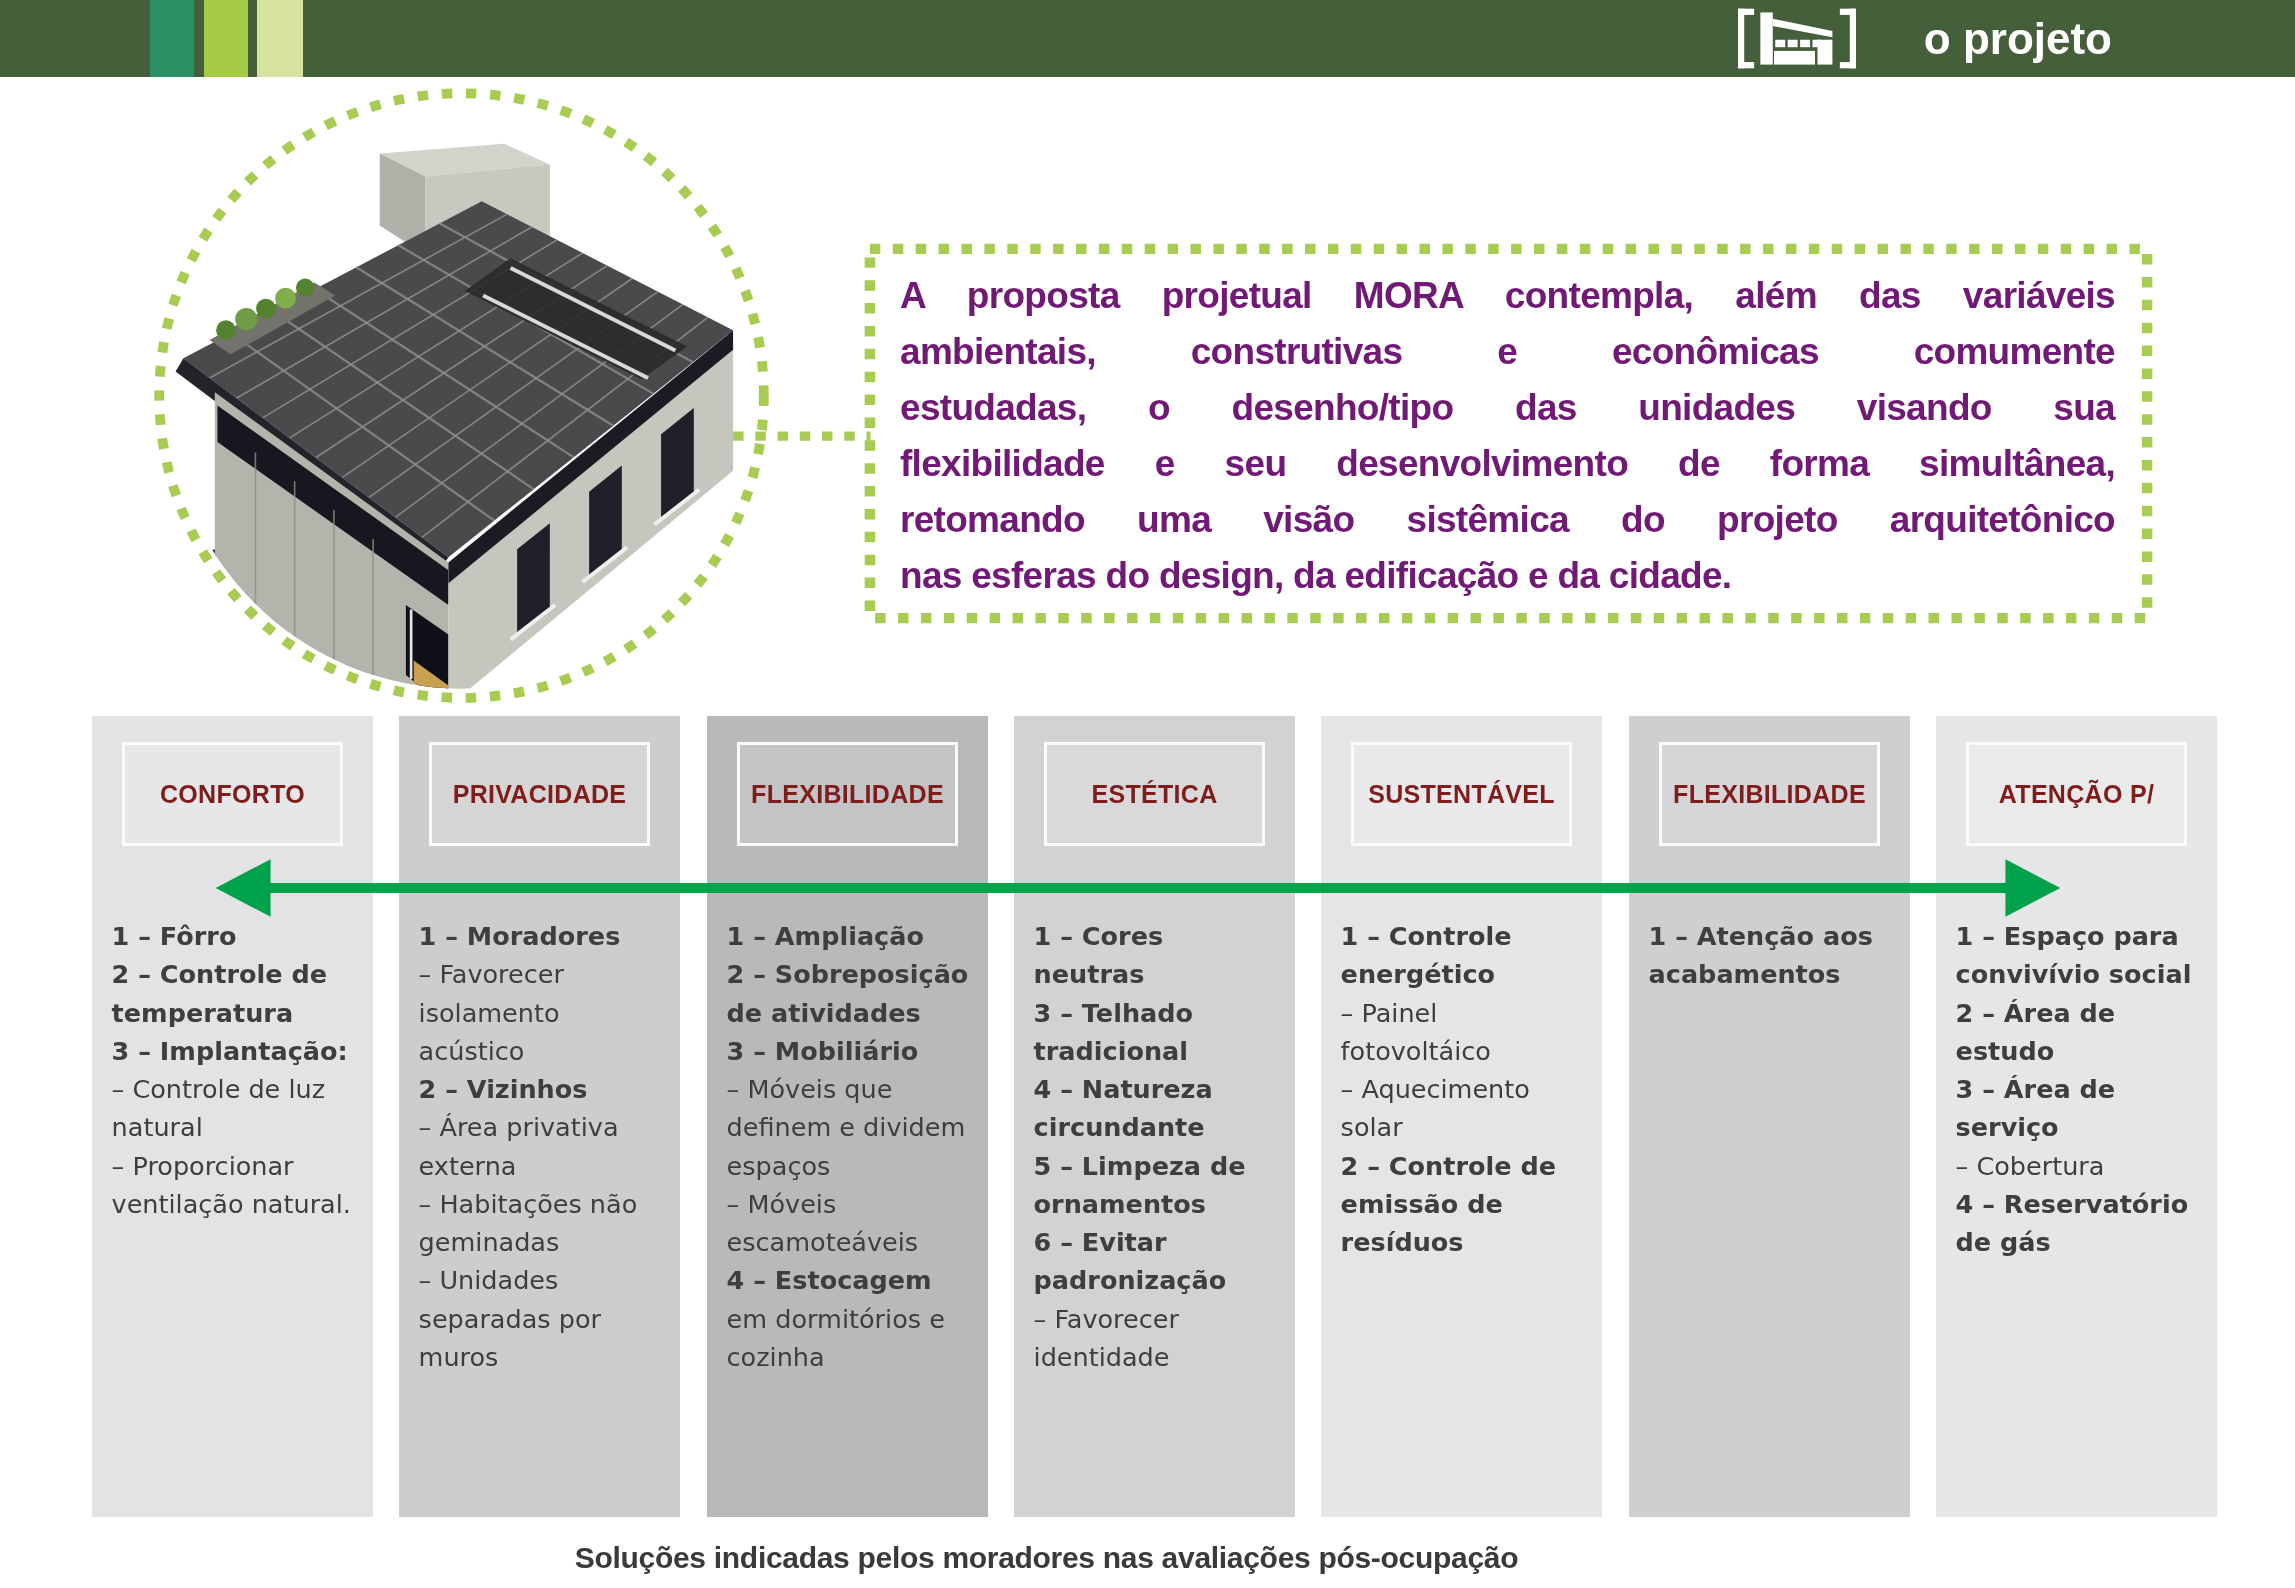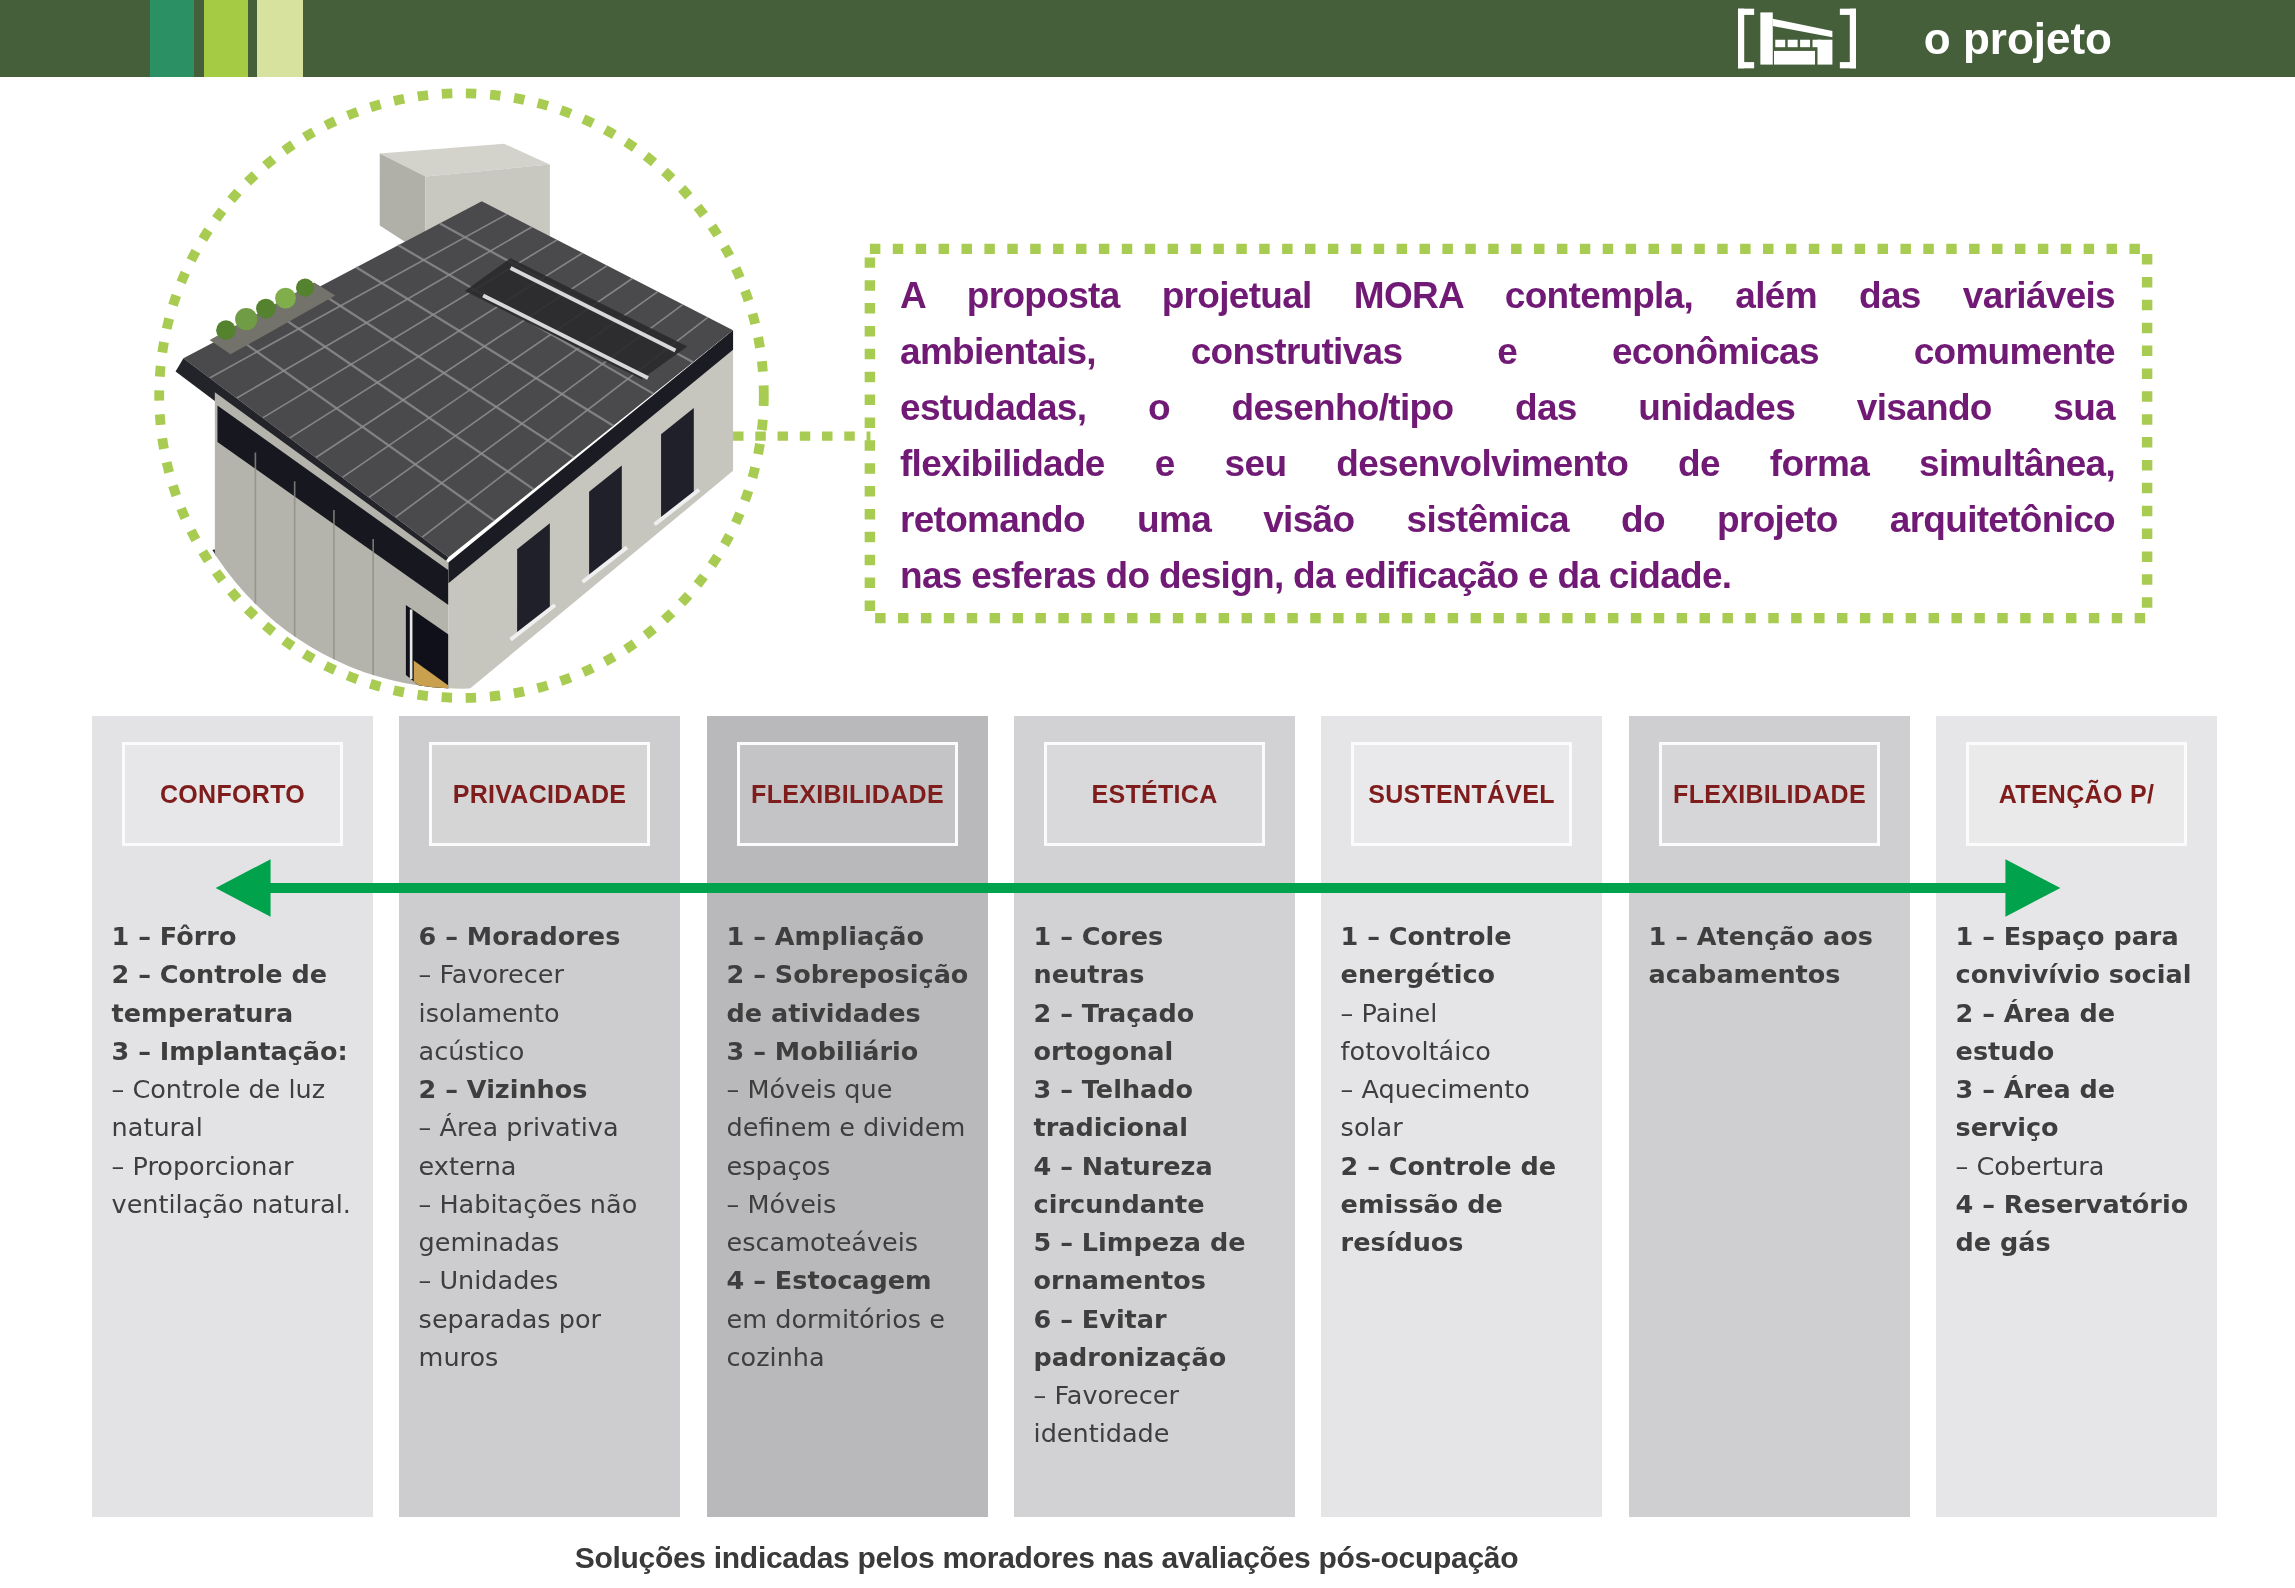--- a/index.html
+++ b/index.html
@@ -177,21 +177,21 @@
           <div class="item"><span class="b">3 – Implantação:</span></div>
           <div class="item"><span>– Controle de luz natural</span></div>
           <div class="item"><span>– Proporcionar ventilação natural.</span></div>
         </div>
       </div>
       <div class="column" style="left: 399px; background: rgb(205, 205, 207);">
         <div class="col-header">
           <span>PRIVACIDADE</span>
         </div>
         <div class="col-list">
-          <div class="item"><span class="b">6 – Moradores</span></div>
+          <div class="item"><span class="b">1 – Moradores</span></div>
           <div class="item"><span>– Favorecer isolamento acústico</span></div>
           <div class="item"><span class="b">2 – Vizinhos</span></div>
           <div class="item"><span>– Área privativa externa</span></div>
           <div class="item"><span>– Habitações não geminadas</span></div>
           <div class="item"><span>– Unidades separadas por muros</span></div>
         </div>
       </div>
       <div class="column" style="left: 707px; background: rgb(185, 185, 187);">
         <div class="col-header">
           <span>FLEXIBILIDADE</span>
@@ -204,21 +204,20 @@
           <div class="item"><span>– Móveis escamoteáveis</span></div>
           <div class="item"><span class="b">4 – Estocagem </span><span>em dormitórios e cozinha</span></div>
         </div>
       </div>
       <div class="column" style="left: 1014px; background: rgb(210, 210, 212);">
         <div class="col-header">
           <span>ESTÉTICA</span>
         </div>
         <div class="col-list">
           <div class="item"><span class="b">1 – Cores neutras</span></div>
-          <div class="item"><span class="b">2 – Traçado ortogonal</span></div>
           <div class="item"><span class="b">3 – Telhado tradicional</span></div>
           <div class="item"><span class="b">4 – Natureza circundante</span></div>
           <div class="item"><span class="b">5 – Limpeza de ornamentos</span></div>
           <div class="item"><span class="b">6 – Evitar padronização</span></div>
           <div class="item"><span>– Favorecer identidade</span></div>
         </div>
       </div>
       <div class="column" style="left: 1321px; background: rgb(229, 229, 231);">
         <div class="col-header">
           <span>SUSTENTÁVEL</span>

